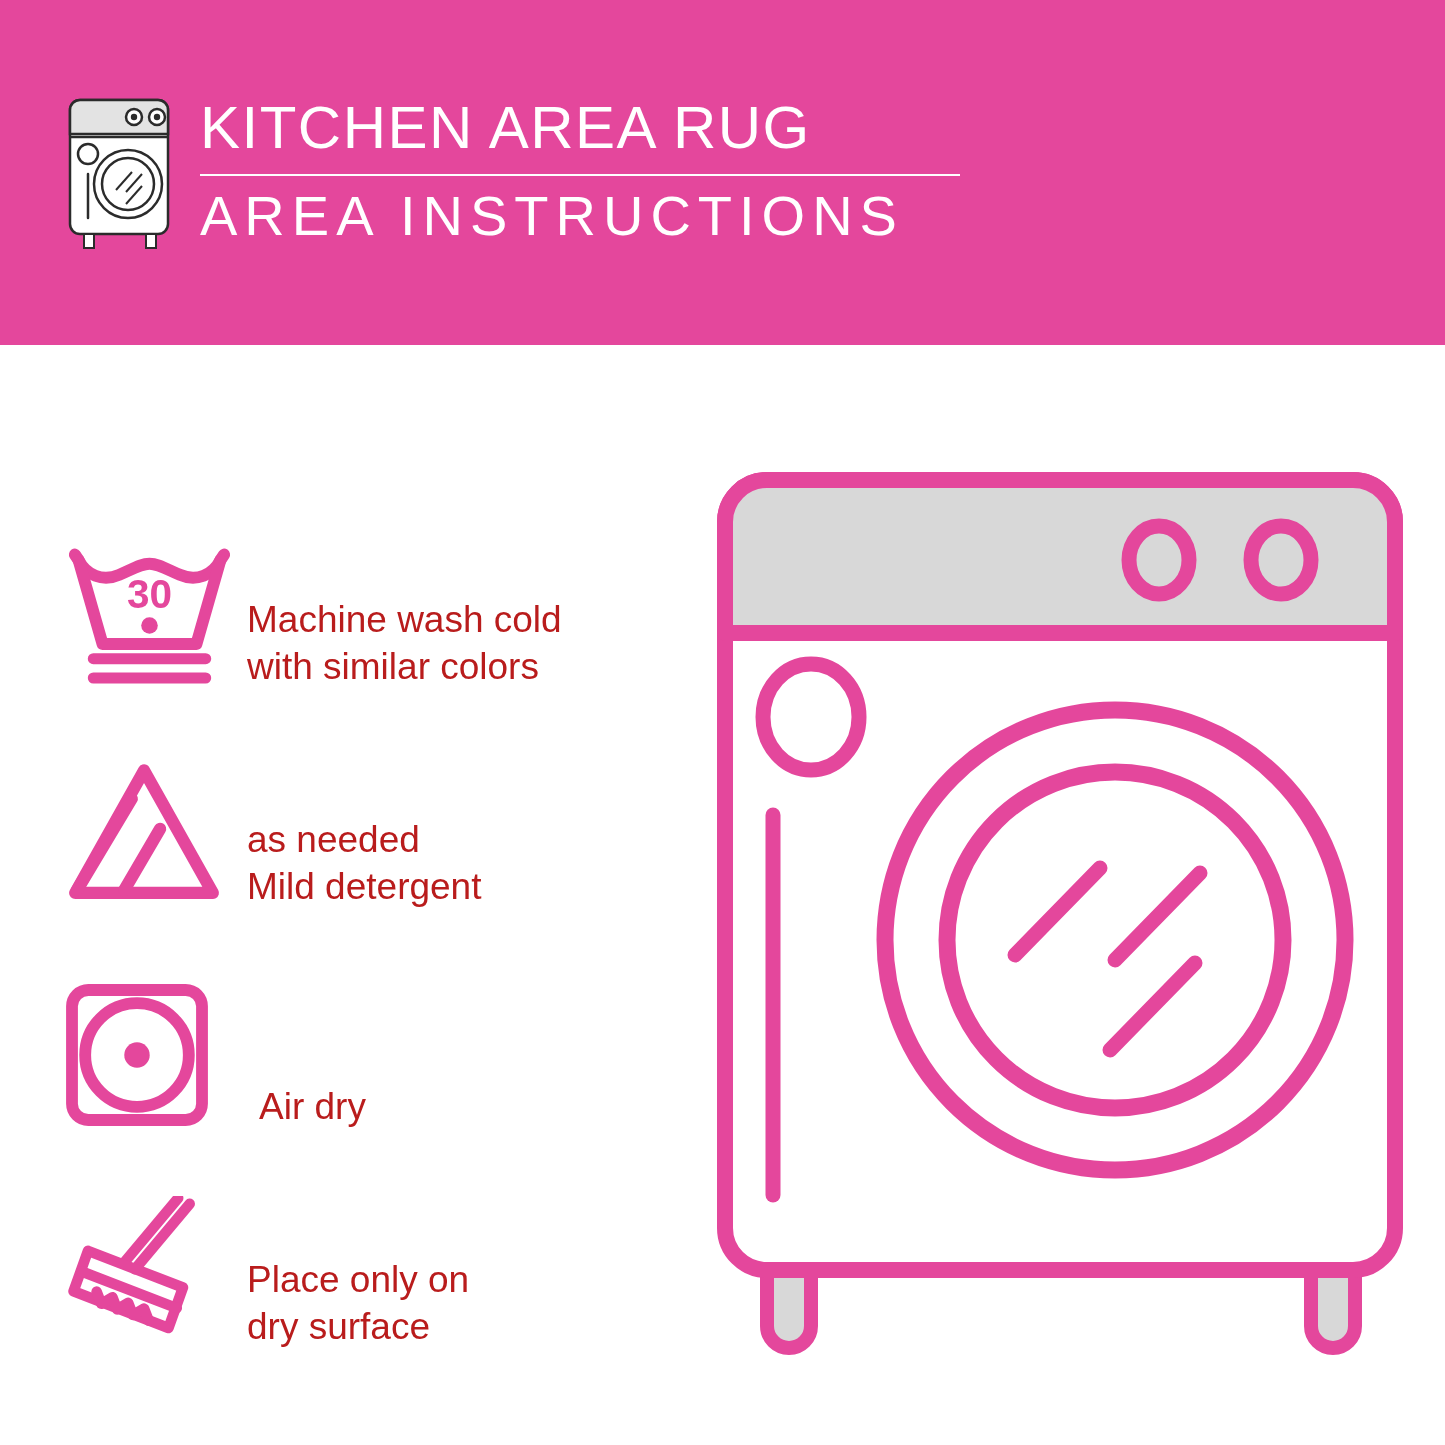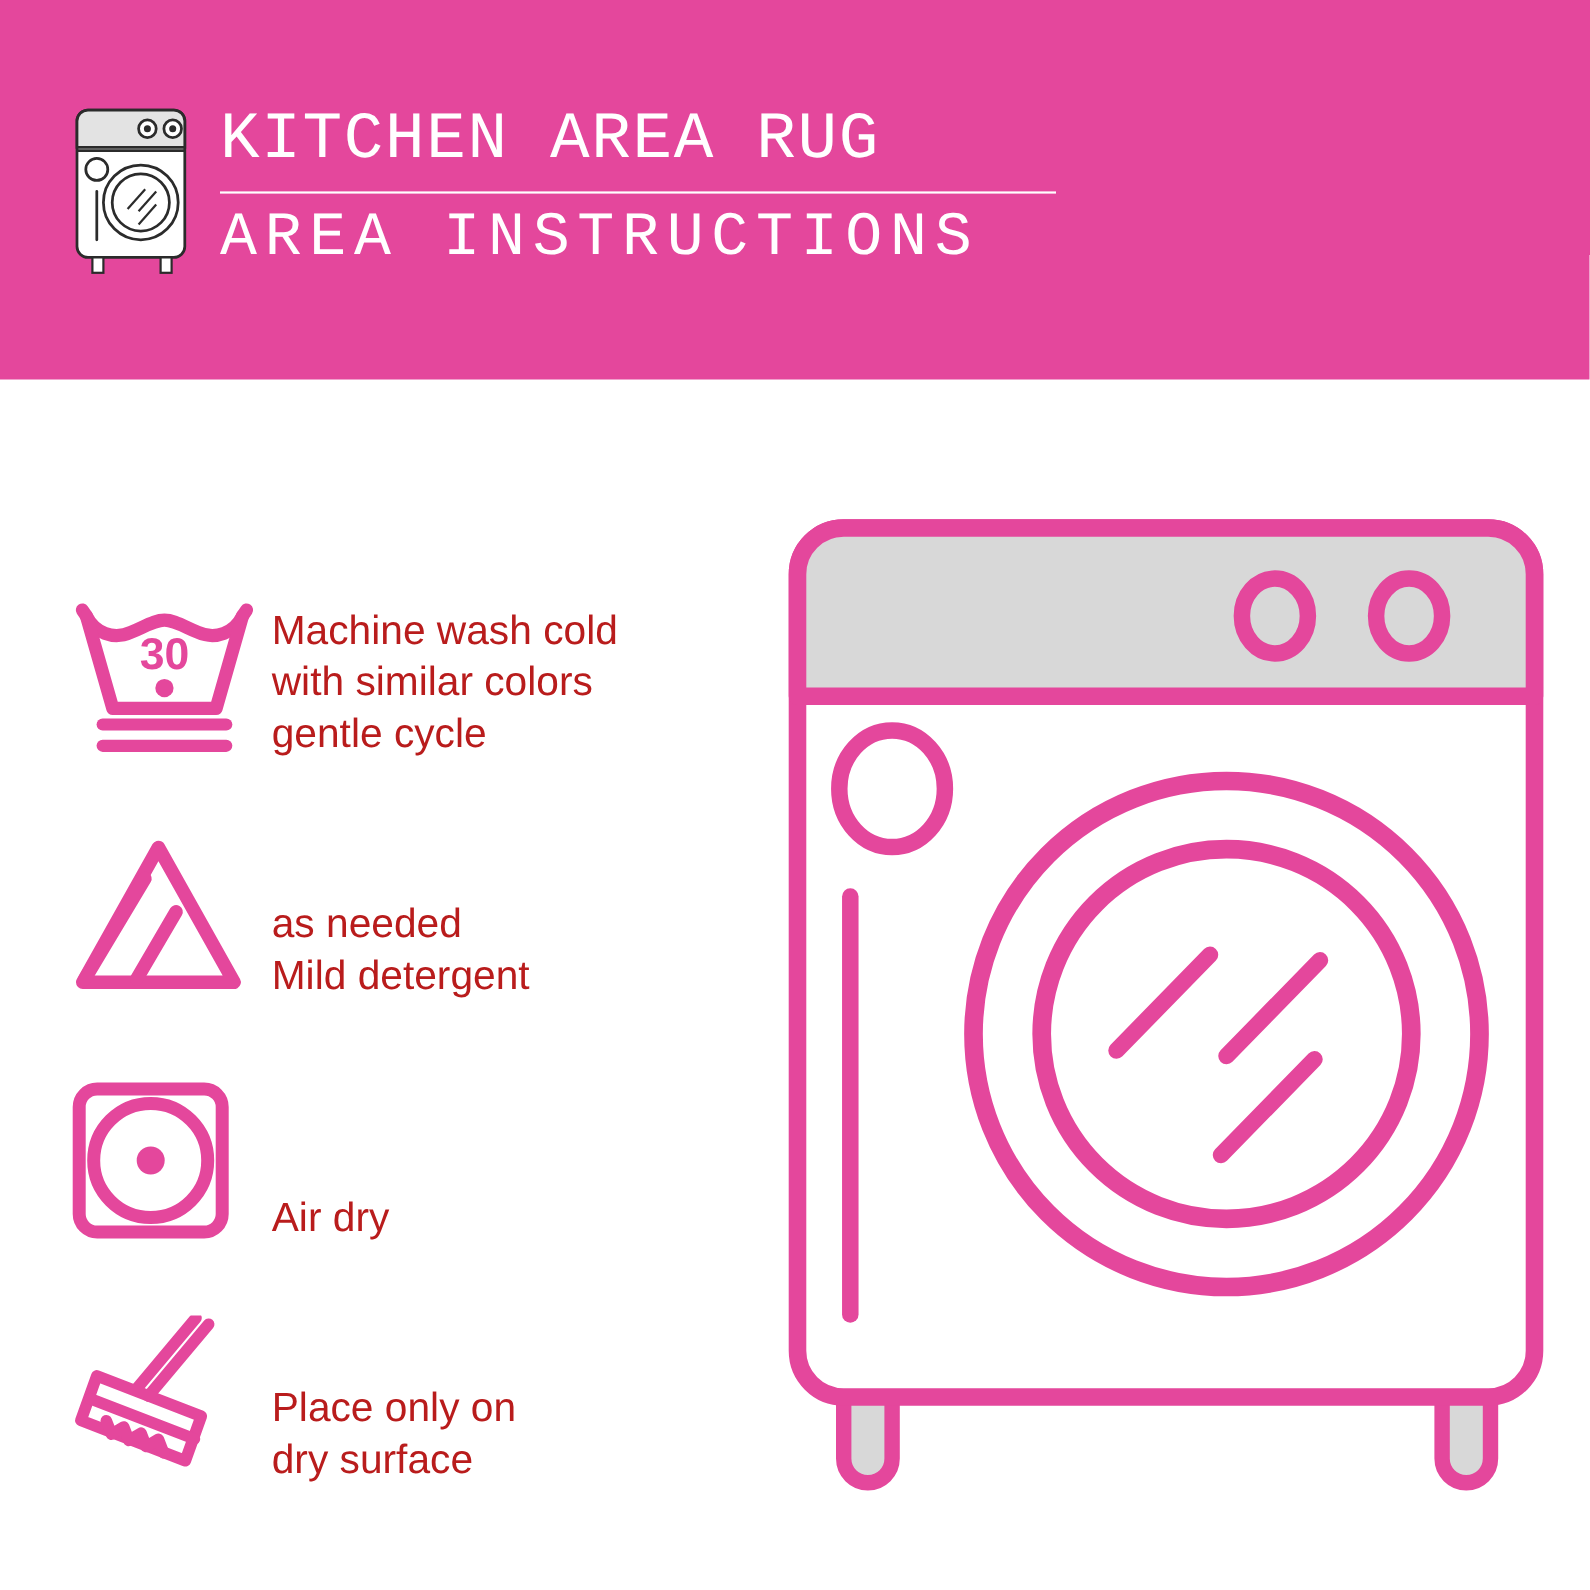--- a/index.html
+++ b/index.html
@@ -23,21 +23,20 @@
     width: 1445px;
     height: 345px;
     background: #e4479c;
   }
   .header-inner {
     position: absolute;
     left: 62px;
     top: 92px;
     display: flex;
     align-items: flex-start;
-    font-family: Liberation Mono, monospace;
   }
   .brand-mark {
     width: 120px;
     height: 160px;
     flex: 0 0 auto;
     margin-right: 18px;
   }
   .title-block {
     display: flex;
     flex-direction: column;
@@ -90,21 +89,21 @@
     color: #b91c1c;
     font-size: 37px;
     line-height: 47px;
     font-weight: 400;
     padding-top: 22px;
   }
   .care-text .ln { display: block; white-space: nowrap; }
 
   .row-wash .care-text   { padding-top: 22px; }
   .row-bleach .care-text { padding-top: 42px; }
-  .row-dry .care-text    { padding-top: 52px; }
+  .row-dry .care-text    { padding-top: 52px; margin-left: 12px; }
   .row-place .care-text  { padding-top: 40px; }
 
   
   .machine {
     position: absolute;
     left: 715px;
     top: 470px;
     width: 690px;
     height: 900px;
   }
@@ -165,21 +164,20 @@
           <line x1="34" y1="131" x2="156" y2="131"></line>
           <line x1="34" y1="152" x2="156" y2="152"></line>
         </g>
         <text x="95" y="76" font-family="Liberation Sans, sans-serif" font-size="44" font-weight="bold" fill="#e4479c" text-anchor="middle">30</text>
         <circle cx="95" cy="95" r="9" fill="#e4479c"></circle>
       </svg>
     </div>
     <div class="care-text">
       <span class="ln">Machine wash cold</span>
       <span class="ln">with similar colors</span>
-      <span class="ln">gentle cycle</span>
     </div>
   </div>
 
   <div class="care-row row-bleach">
     <div class="care-icon">
       <svg viewBox="0 0 175 160" width="165" height="151" xmlns="http://www.w3.org/2000/svg">
         <g fill="none" stroke="#e4479c" stroke-width="13" stroke-linejoin="round" stroke-linecap="round">
           <path d="M87 12 L160 142 L14 142 Z"></path>
           <line x1="74" y1="42" x2="16" y2="139"></line>
           <line x1="104" y1="74" x2="66" y2="139"></line>

